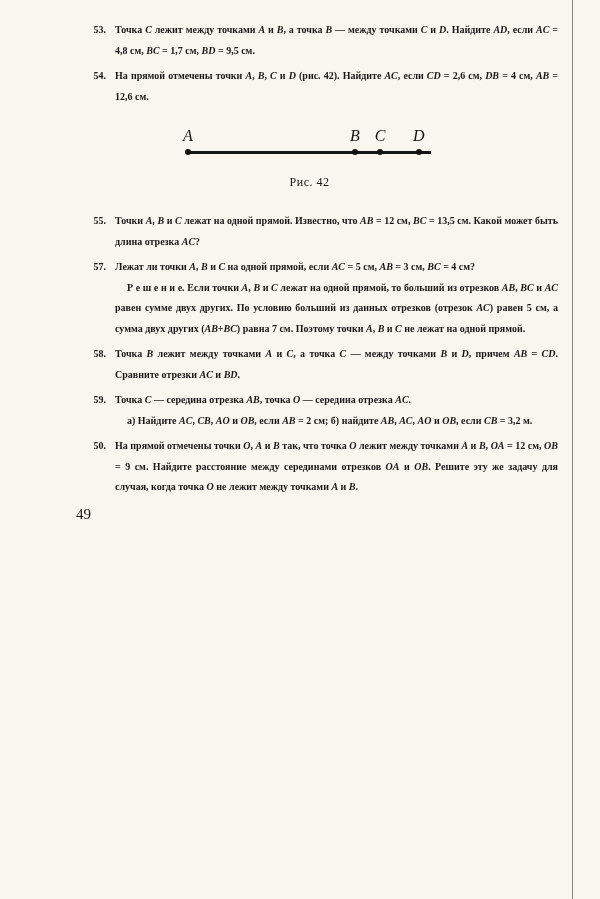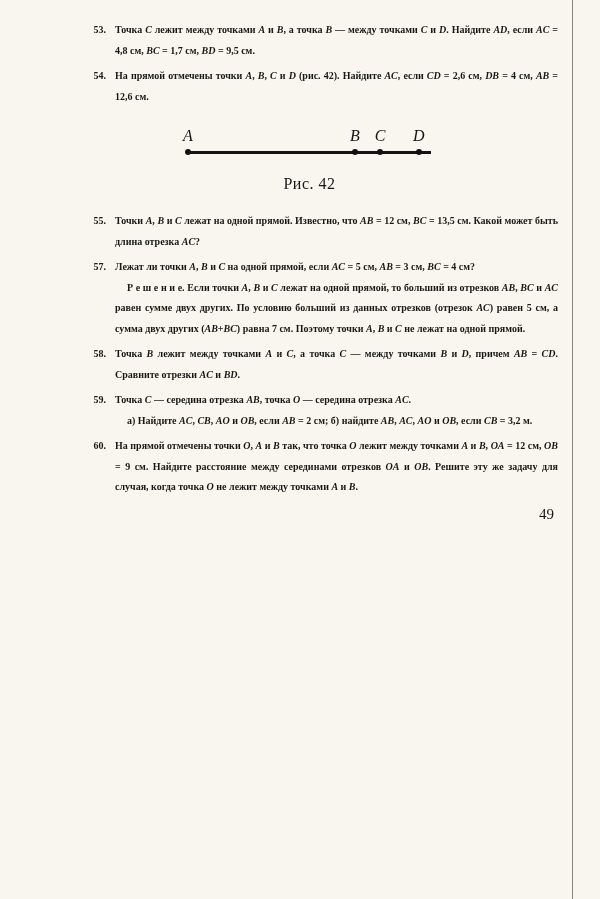--- a/index.html
+++ b/index.html
@@ -78,26 +78,25 @@
     font-size: 16px;
     color: #141414;
     white-space: nowrap;
   }
   .fig-caption {
     position: absolute;
     left: 112px;
     top: 60px;
     width: 243px;
     text-align: center;
-    font-size: 16px;
+    font-size: 12px;
     letter-spacing: 0.5px;
   }
   .page-num {
     margin-top: 8px;
-    text-align: right;
     font-size: 15px;
     padding-right: 4px;
   }
 </style>
 </head>
 <body>
 
 <div class="page">
   <div class="scan-edge"></div>
 
@@ -153,21 +152,21 @@
           </div>
         </div>
         <div class="problem">
           <span class="pnum">59.</span>
           <div class="ptext">
             <p>Точка <i>C</i> — середина отрезка <i>AB</i>, точка <i>O</i> — середина отрезка <i>AC</i>.</p>
             <p>а) Найдите <i>AC</i>, <i>CB</i>, <i>AO</i> и <i>OB</i>, если <i>AB</i> = 2 см; б) найдите <i>AB</i>, <i>AC</i>, <i>AO</i> и <i>OB</i>, если <i>CB</i> = 3,2 м.</p>
           </div>
         </div>
         <div class="problem">
-          <span class="pnum">60.</span>
+          <span class="pnum">50.</span>
           <div class="ptext">
             <p>На прямой отмечены точки <i>O</i>, <i>A</i> и <i>B</i> так, что точка <i>O</i> лежит между точками <i>A</i> и <i>B</i>, <i>OA</i> = 12 см, <i>OB</i> = 9 см. Найдите расстояние между серединами отрезков <i>OA</i> и <i>OB</i>. Решите эту же задачу для случая, когда точка <i>O</i> не лежит между точками <i>A</i> и <i>B</i>.</p>
           </div>
         </div>
       </div>
 
     <div class="page-num">49</div>
 
   </div>
 </div>

